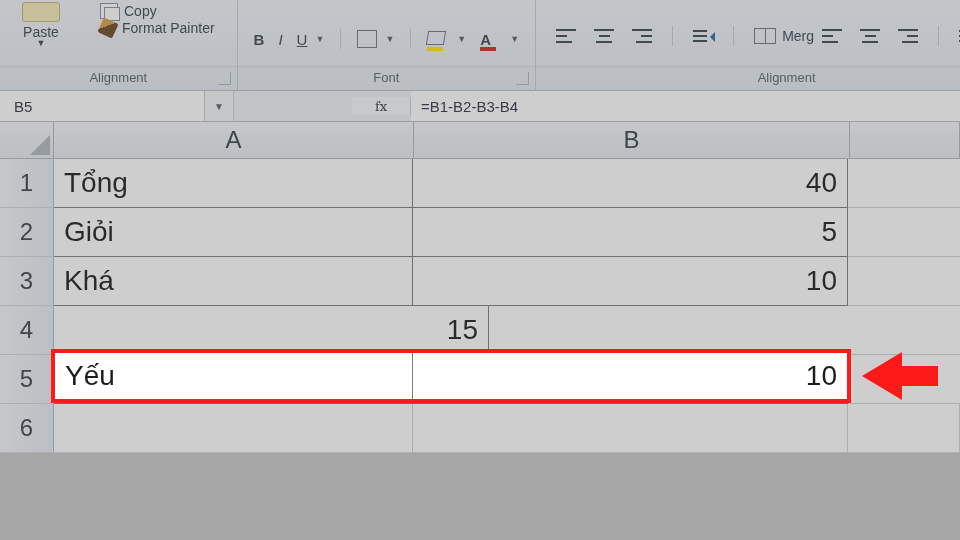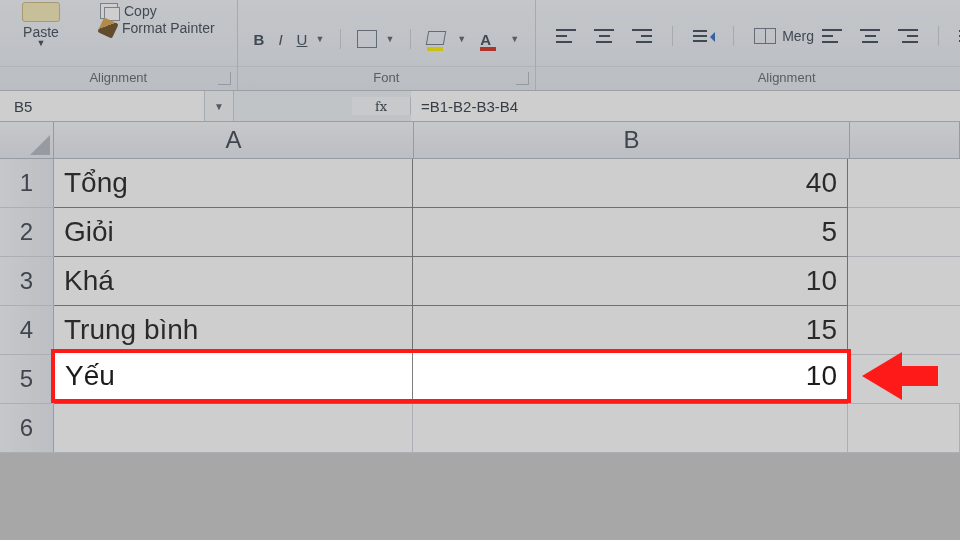--- a/index.html
+++ b/index.html
@@ -211,21 +211,20 @@
     <div class="cell C"></div>
   </div>
   <div class="row">
     <div class="rh">3</div>
     <div class="cell A">Khá</div>
     <div class="cell B">10</div>
     <div class="cell C"></div>
   </div>
   <div class="row">
     <div class="rh">4</div>
-    <div class="cell A">Trung bình</div>
     <div class="cell B">15</div>
     <div class="cell C"></div>
   </div>
   <div class="row">
     <div class="rh">5</div>
     <div class="cell A"></div>
     <div class="cell B"></div>
     <div class="cell C"></div>
   </div>
   <div class="row r6">

